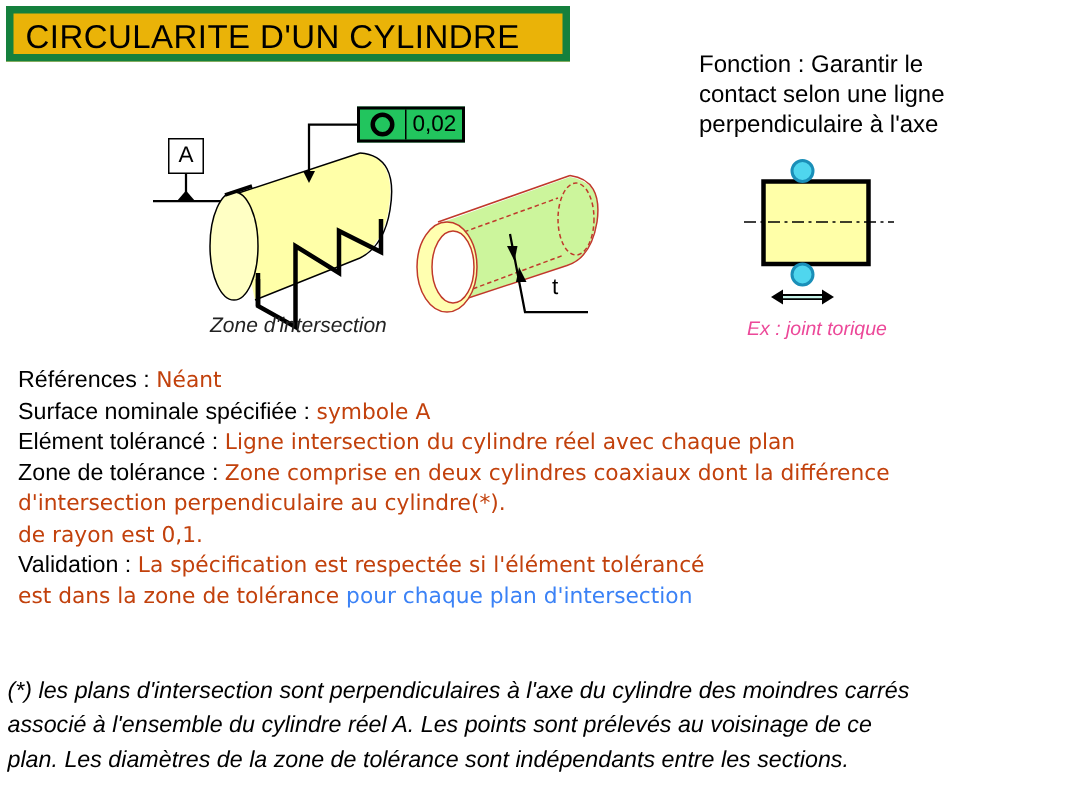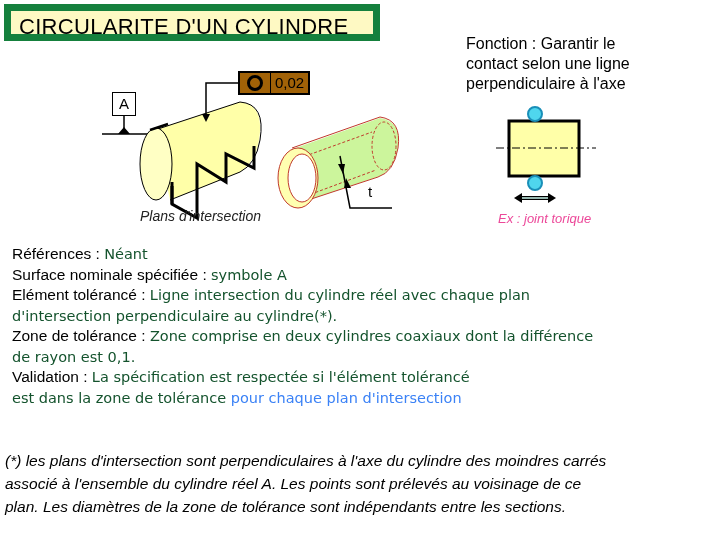--- a/index.html
+++ b/index.html
@@ -1,33 +1,33 @@
 <!DOCTYPE html>
 <html><head>
   <meta charset="utf-8">
   <style>
     html, body { margin: 0; padding: 0; }
     body { width: 720px; height: 540px; background: #ffffff; position: relative; overflow: hidden; font-family: "Liberation Sans", sans-serif; color: #000; }
-    .title-box { position: absolute; left: 4px; top: 4px; width: 376px; height: 37px; background: #fef9c3; border: 7px solid #15803d; box-sizing: border-box; }
+    .title-box { position: absolute; left: 4px; top: 4px; width: 376px; height: 37px; background: #eab308; border: 5px solid #15803d; box-sizing: border-box; }
     .title-box span { position: absolute; left: 8px; top: 3px; font-family: "Liberation Sans", sans-serif; font-size: 22px; font-weight: normal; letter-spacing: 0.3px; color: #000; white-space: nowrap; }
     .fonction { position: absolute; left: 466px; top: 34px; width: 250px; font-size: 16px; line-height: 20px; color: #000; }
     .diagram { position: absolute; left: 0; top: 0; width: 720px; height: 235px; pointer-events: none; }
     .diagram svg { position: absolute; left: 0; top: 0; }
-    .fcf { position: absolute; left: 238px; top: 71px; height: 24px; border: 2px solid #000; box-sizing: border-box; display: flex; background: #a16207; }
+    .fcf { position: absolute; left: 238px; top: 71px; height: 24px; border: 2px solid #000; box-sizing: border-box; display: flex; background: #22c55e; }
     .fcf .sym { width: 30px; border-right: 1px solid #000; display: flex; align-items: center; justify-content: center; }
     .fcf .sym i { display: block; width: 10px; height: 10px; border: 3px solid #000; border-radius: 50%; }
     .fcf .val { padding: 0 4px; font-size: 15px; line-height: 20px; }
     .datum { position: absolute; left: 112px; top: 92px; width: 24px; height: 24px; border: 1px solid #000; box-sizing: border-box; background: #fff; font-size: 15px; text-align: center; line-height: 22px; }
     .lbl-plans { position: absolute; left: 140px; top: 208px; font-size: 14px; font-style: italic; color: #222; }
     .lbl-t { position: absolute; left: 368px; top: 183px; font-size: 15px; }
     .lbl-ex { position: absolute; left: 498px; top: 211px; font-size: 13px; font-style: italic; color: #ec4899; }
     .specs { position: absolute; left: 12px; top: 244px; width: 706px; font-size: 15.5px; line-height: 20.5px; }
     .specs .row { white-space: nowrap; }
     .specs b { font-family: "Liberation Sans", sans-serif; font-weight: normal; color: #000; }
-    .specs .v { font-family: "DejaVu Sans", sans-serif; font-size: 14.5px; color: #14532d; margin-top: 20px; }
+    .specs .v { font-family: "DejaVu Sans", sans-serif; font-size: 14.5px; color: #c2410c; margin-top: 20px; }
     .specs .r { font-family: "DejaVu Sans", sans-serif; font-size: 14.5px; color: #3b82f6; }
     .note { position: absolute; left: 5px; top: 449px; width: 712px; font-size: 15.5px; line-height: 23px; font-style: italic; color: #000; }
   </style>
 </head>
 <body>
 
 <div class="title-box">
   <span>CIRCULARITE D'UN CYLINDRE</span>
 </div>
 
@@ -88,30 +88,30 @@
   </svg>
 </div>
 
 <div class="fcf">
   <div class="sym">
       <i></i>
     </div>
   <div class="val">0,02</div>
 </div>
 <div class="datum">A</div>
-<div class="lbl-plans">Plans d'intersection</div>
+<div class="lbl-plans">Zone d'intersection</div>
 <div class="lbl-t">t</div>
 <div class="lbl-ex">Ex : joint torique</div>
 
 <div class="specs">
   <div class="row"><b>Références : </b><span class="v">Néant</span></div>
   <div class="row"><b>Surface nominale spécifiée : </b><span class="v">symbole A</span></div>
   <div class="row"><b>Elément tolérancé : </b><span class="v">Ligne intersection du cylindre réel avec chaque plan</span></div>
+  <div class="row"><b>Zone de tolérance : </b><span class="v">Zone comprise en deux cylindres coaxiaux dont la différence</span></div>
   <div class="row"><span class="v">d'intersection perpendiculaire au cylindre(*).</span></div>
-  <div class="row"><b>Zone de tolérance : </b><span class="v">Zone comprise en deux cylindres coaxiaux dont la différence</span></div>
   <div class="row"><span class="v">de rayon est 0,1.</span></div>
   <div class="row"><b>Validation : </b><span class="v">La spécification est respectée si l'élément tolérancé</span></div>
   <div class="row"><span class="v">est dans la zone de tolérance </span><span class="r">pour chaque plan d'intersection</span></div>
 </div>
 
 <div class="note">
   <div>(*) les plans d'intersection sont perpendiculaires à l'axe du cylindre des moindres carrés</div>
   <div>associé à l'ensemble du cylindre réel A. Les points sont prélevés au voisinage de ce</div>
   <div>plan. Les diamètres de la zone de tolérance sont indépendants entre les sections.</div>
 </div>

